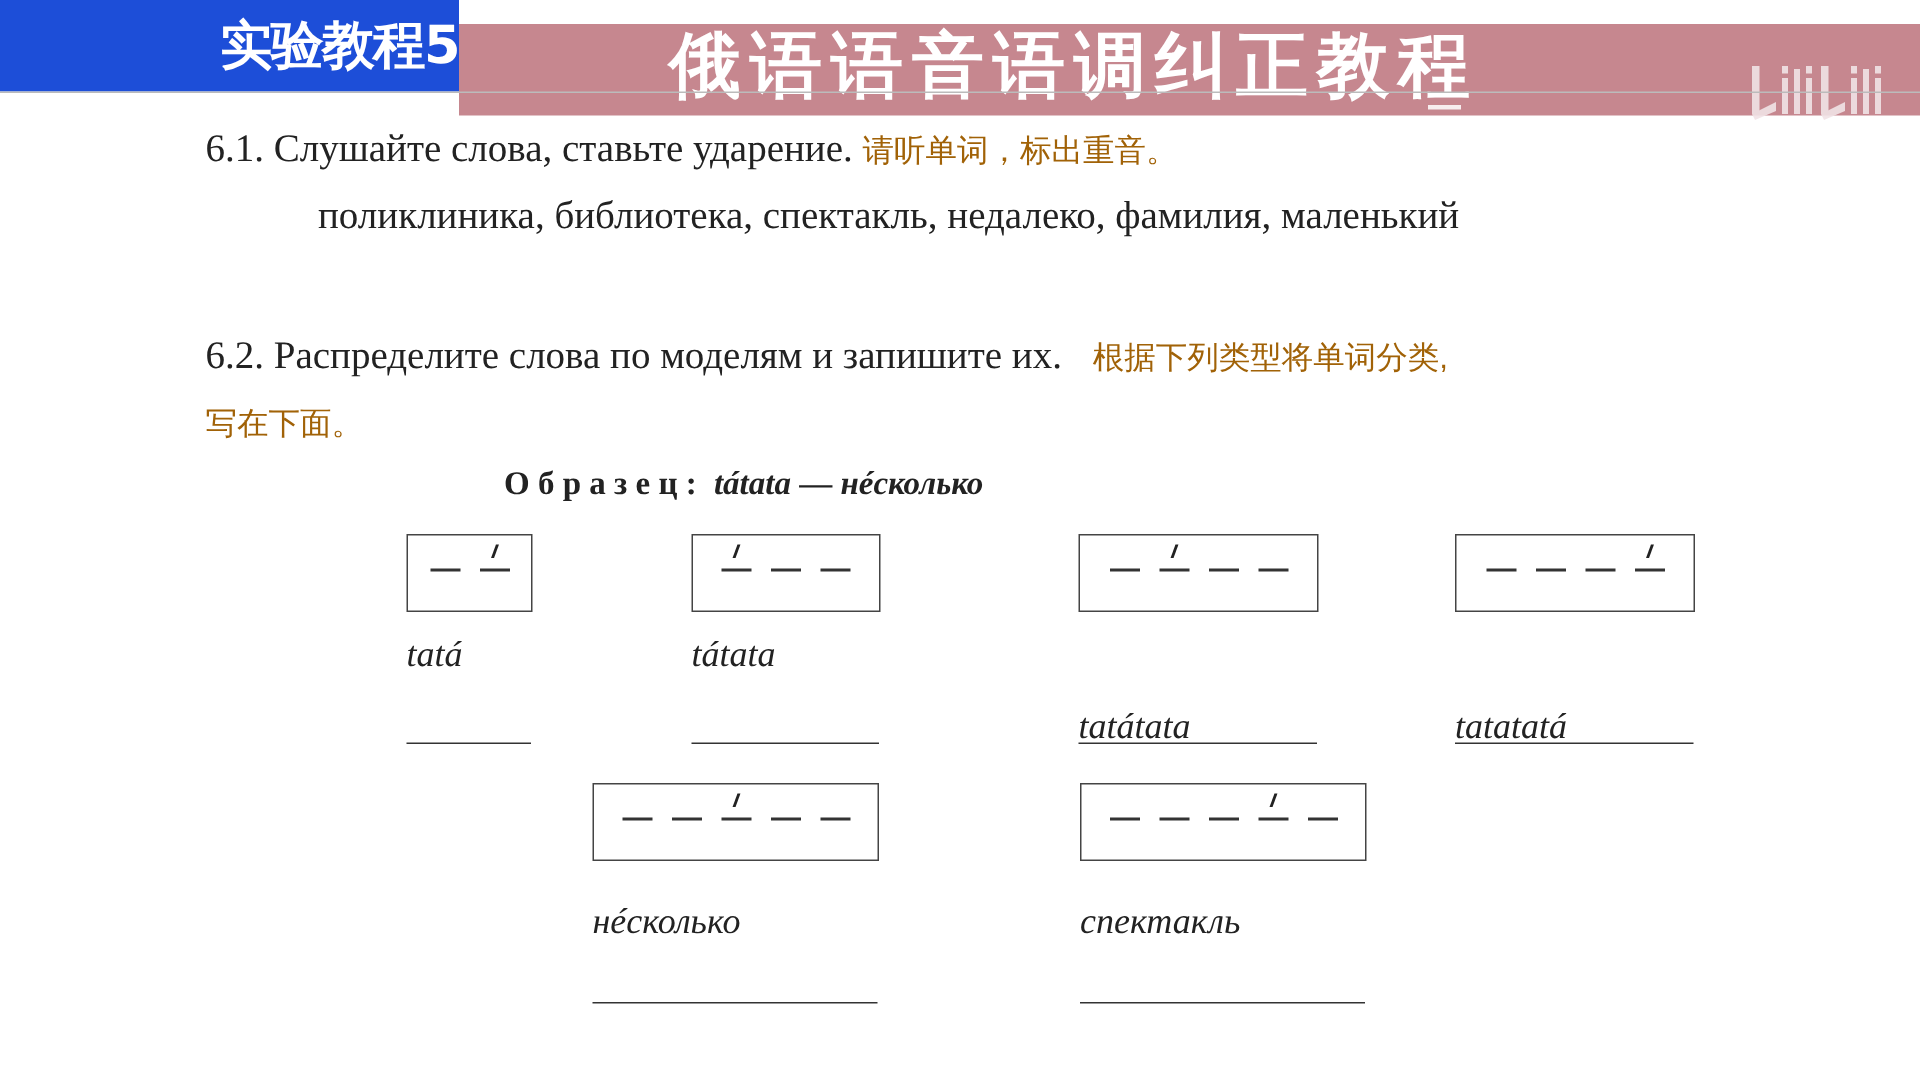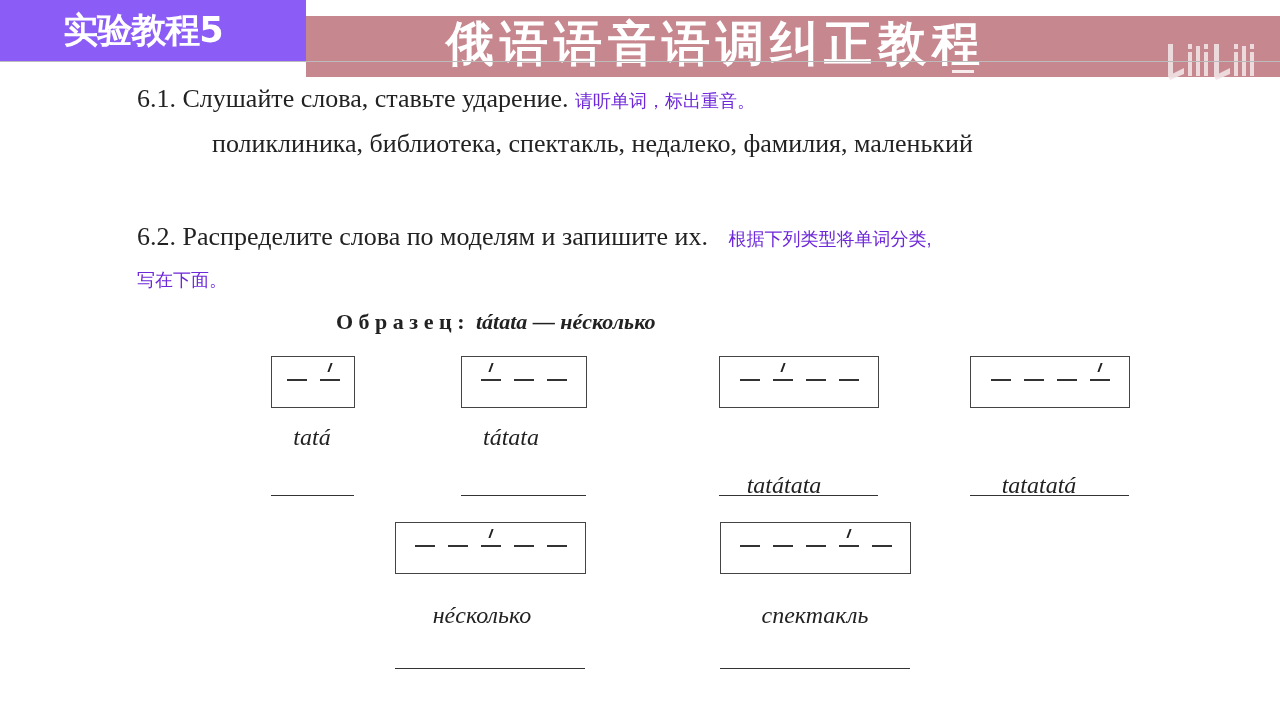--- a/index.html
+++ b/index.html
@@ -4,22 +4,22 @@
   <style>
     html, body { margin: 0; padding: 0; }
     body {
       width: 1280px; height: 720px; position: relative; overflow: hidden;
       background: #ffffff;
       font-family: "Liberation Serif", "DejaVu Serif", serif;
       color: #222;
     }
     .header-left {
       position: absolute; left: 0; top: 0; width: 306px; height: 61px;
-      background: #8b5cf6;
-      display: flex; align-items: center; justify-content: center;
+      background: #1d4ed8;
+      display: flex; align-items: center; justify-content: flex-end;
     }
     .header-left-text {
       color: #ffffff; font-family: "DejaVu Sans", sans-serif; font-weight: bold;
       font-size: 35px; letter-spacing: -1px; margin-left: -20px;
     }
     .header-right {
       position: absolute; left: 306px; top: 16px; width: 974px; height: 61px;
       background: #c6878f;
     }
     .header-title {
@@ -37,38 +37,38 @@
       white-space: nowrap; opacity: 0.95;
     }
     .bili-logo {
       position: absolute; left: 860px; top: 24px; width: 100px; height: 40px;
     }
     .header-bottom-line {
       position: absolute; left: 0; top: 61px; width: 1280px; height: 1px; background: #bbb;
     }
 
     .line { position: absolute; white-space: nowrap; font-size: 26px; color: #222; }
-    .cn { font-family: Liberation Sans, sans-serif; font-size: 18px; color: #6d28d9; }
+    .cn { font-family: Liberation Sans, sans-serif; font-size: 21px; color: #a16207; }
     .italic { font-style: italic; }
 
     .box {
       position: absolute; border: 1px solid #444; background: #fff;
     }
     .slots {
       position: absolute; left: 0; right: 0; top: 22px;
       display: flex; justify-content: center; gap: 13px;
     }
     .slot { position: relative; width: 20px; height: 2px; background: #333; }
     .slot.stressed::before {
       content: ""; position: absolute; left: 9px; top: -16px; width: 2px; height: 9px;
       background: #222; transform: skewX(-20deg);
     }
     .pattern {
       position: absolute; font-style: italic; font-size: 24px; color: #222;
-      text-align: center; white-space: nowrap;
+      white-space: nowrap;
     }
     .answer-line {
       position: absolute; height: 1px; background: #333;
     }
   </style>
 </head>
 <body>
 
 <div class="header-left">
   <span class="header-left-text">实验教程5</span>

